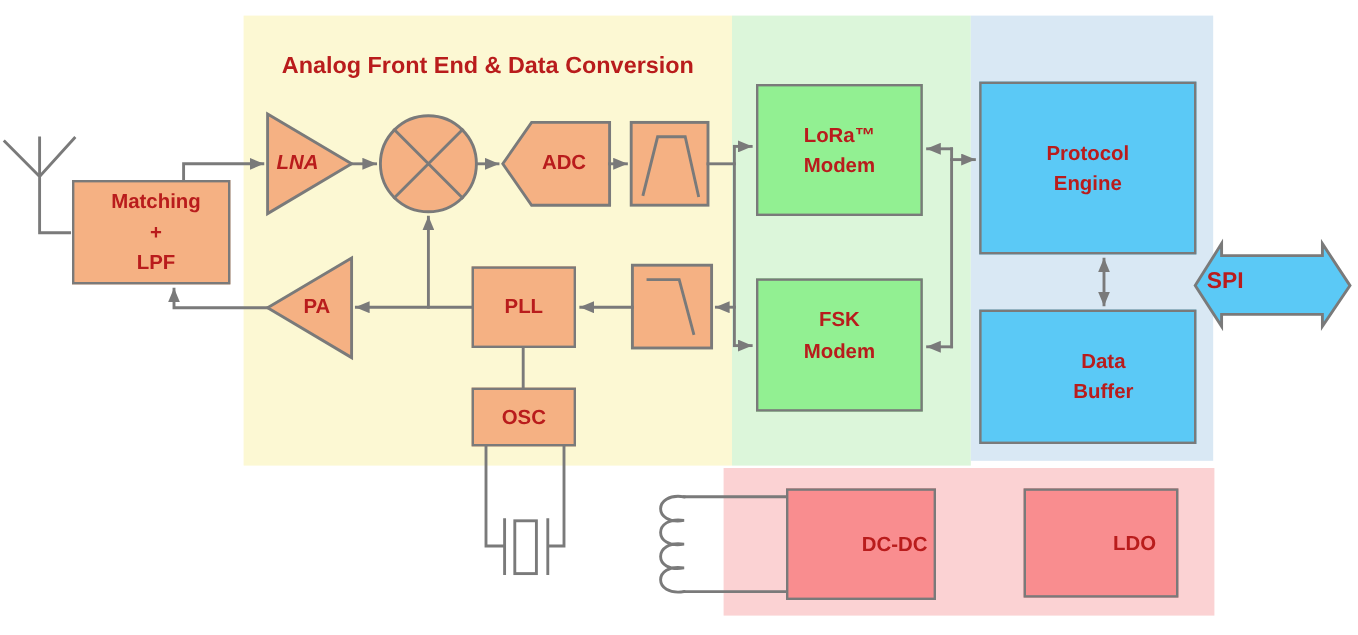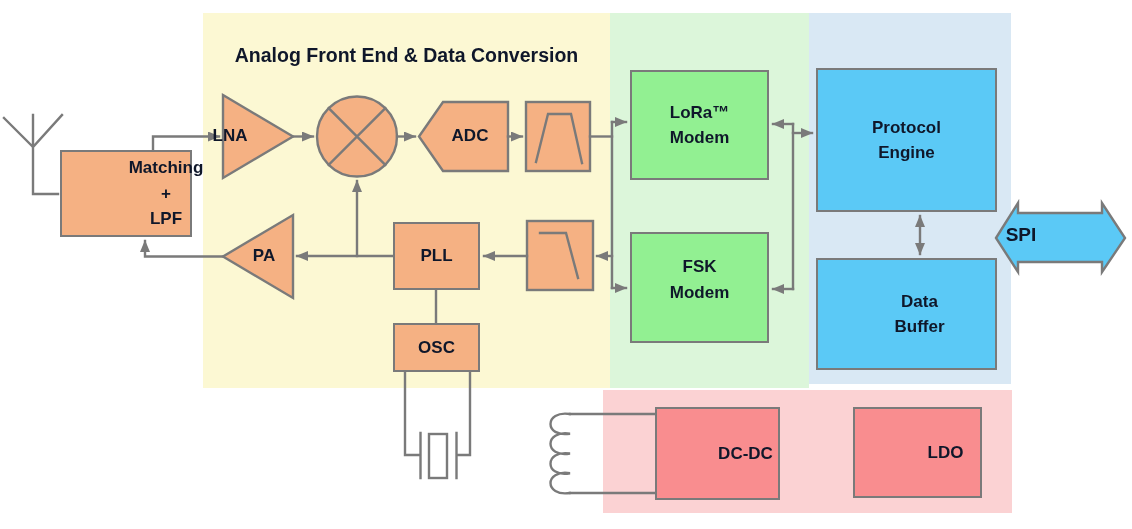--- a/index.html
+++ b/index.html
@@ -11,21 +11,21 @@
        text-align:center;font-weight:bold;font-size:17px;line-height:1.5;
        white-space:pre-line;pointer-events:none;}
   #title{position:absolute;left:203px;top:44px;width:407px;text-align:center;
          font-weight:bold;font-size:19.5px;}
   #overlay{position:absolute;left:0;top:0;}
   .spi-lbl{font-size:19px;}
 </style>
 </head>
 <body>
 
-<div id="stage" style="color: #0f172a;">
+<div id="stage" style="color: #b91c1c;">
 
   <div class="region" style="left:203px;top:13px;width:407px;height:375px;background:#FCF8D3;"></div>
   <div class="region" style="left:610px;top:13px;width:199px;height:375px;background:#DCF6DA;"></div>
   <div class="region" style="left:809px;top:13px;width:202px;height:371px;background:#D9E8F4;"></div>
   <div class="region" style="left:603px;top:390px;width:409px;height:123px;background:#FBD2D3;"></div>
 
   <div class="blockbg" style="left:60px;top:150px;width:132px;height:87px;background:#F5B183;"></div>
   <div class="blockbg" style="left:393px;top:222px;width:87px;height:68px;background:#F5B183;"></div>
   <div class="blockbg" style="left:393px;top:323px;width:87px;height:49px;background:#F5B183;"></div>
   <div class="blockbg" style="left:630px;top:70px;width:139px;height:110px;background:#92F092;"></div>
@@ -98,24 +98,24 @@
       <path d="M793,124 H773" marker-end="url(#arr)"></path>
       <path d="M793,124 V289"></path>
       <path d="M793,133 H812" marker-end="url(#arr)"></path>
       <path d="M793,289 H773" marker-end="url(#arr)"></path>
       <path d="M920,216 V254" marker-start="url(#arr)" marker-end="url(#arr)"></path>
     </g>
   </svg>
 
   <div id="title">Analog Front End &amp; Data Conversion</div>
 
-  <div class="lbl" style="left:60px;top:150px;width:140px;height:87px;padding-left:36px;">Matching
+  <div class="lbl" style="left:60px;top:150px;width:140px;height:87px;">Matching
 +
 LPF</div>
-  <div class="lbl" style="left:204px;top:112px;width:52px;height:48px;">LNA</div>
+  <div class="lbl" style="left:222px;top:112px;width:52px;height:48px;font-style:italic;">LNA</div>
   <div class="lbl" style="left:434px;top:112px;width:72px;height:48px;">ADC</div>
   <div class="lbl" style="left:238px;top:232px;width:52px;height:48px;">PA</div>
   <div class="lbl" style="left:393px;top:222px;width:87px;height:68px;">PLL</div>
   <div class="lbl" style="left:393px;top:323px;width:87px;height:49px;border-radius:14px;">OSC</div>
   <div class="lbl" style="left:630px;top:70px;width:139px;height:110px;">LoRa™
 Modem</div>
   <div class="lbl" style="left:630px;top:232px;width:139px;height:95px;">FSK
 Modem</div>
   <div class="lbl" style="left:816px;top:68px;width:181px;height:144px;">Protocol
 Engine</div>

